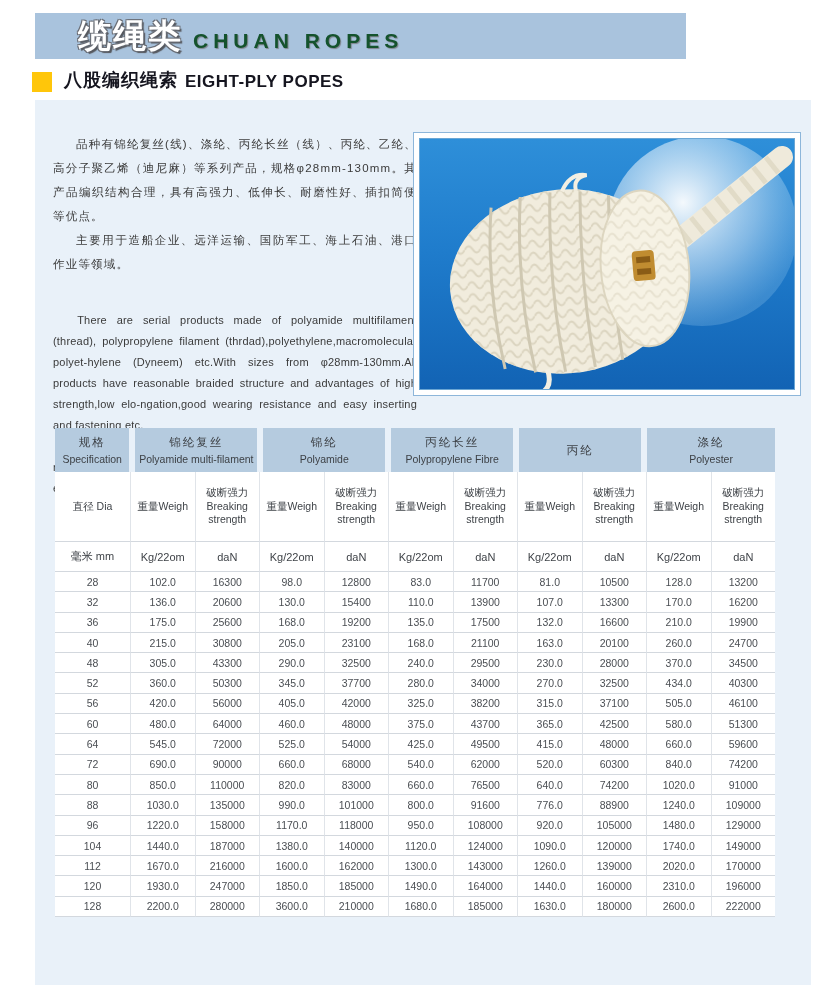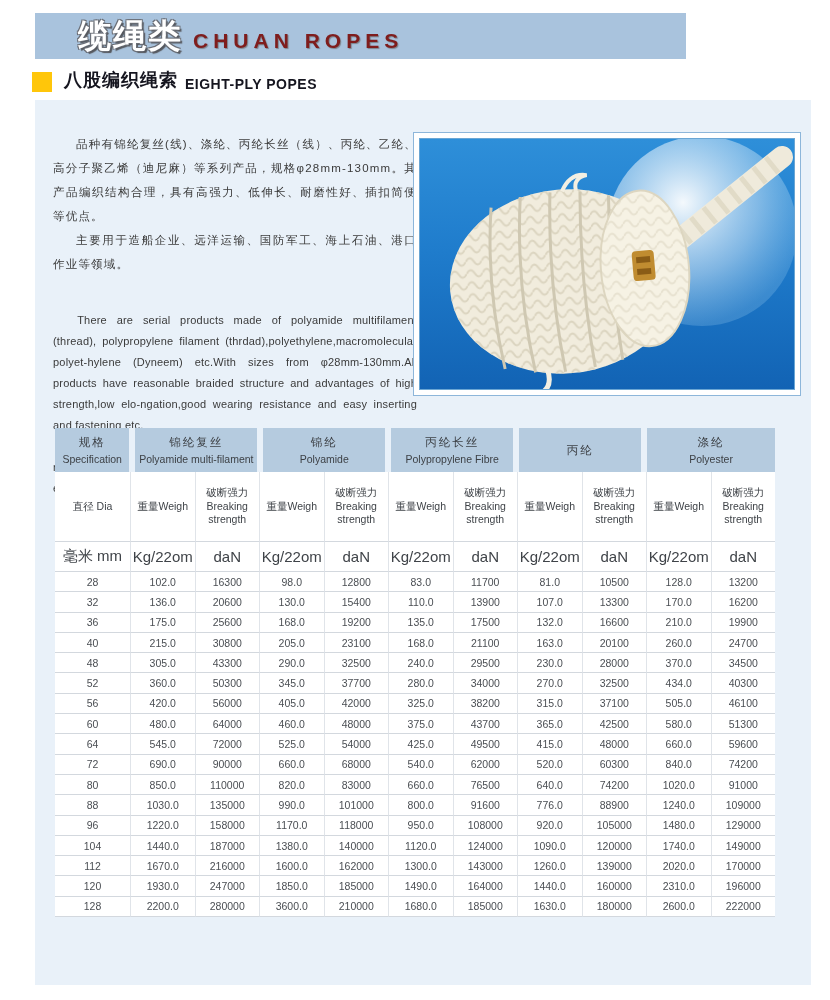--- a/index.html
+++ b/index.html
@@ -6,28 +6,28 @@
   html,body { background:#ffffff; }
   body { width:830px; height:1000px; font-family:"Liberation Sans","DejaVu Sans",sans-serif; position:relative; overflow:hidden; }
 
   .page { position:absolute; left:0; top:0; width:830px; height:1000px; background:#ffffff; }
 
   
   .top-band { position:absolute; left:35px; top:13px; width:651px; height:46px; background:#a9c3dd;
               display:flex; align-items:center; padding-left:43px; }
   .title-zh { font-size:33px; font-weight:bold; color:#ffffff; letter-spacing:2px;
               text-shadow:-1px -1px 0 #6b6f77, 1px -1px 0 #6b6f77, -1px 1px 0 #6b6f77, 2px 2px 1px #55585e; }
-  .title-en { font-size:21px; font-weight:bold; color:#7f1d1d; letter-spacing:5px; margin-left:10px; margin-top:10px;
+  .title-en { font-size:21px; font-weight:bold; color:#14532d; letter-spacing:5px; margin-left:10px; margin-top:10px;
               text-shadow:1px 1px 1px #7d838c; }
 
   
   .subtitle { position:absolute; left:32px; top:68px; height:24px; display:flex; align-items:flex-end; }
   .bullet { width:20px; height:20px; background:#ffc60a; }
   .subtitle-zh { font-size:18px; font-weight:bold; color:#15151f; margin-left:12px; letter-spacing:1px; }
-  .subtitle-en { font-size:14px; font-weight:bold; color:#15151f; margin-left:7px; letter-spacing:0.5px; }
+  .subtitle-en { font-size:17px; font-weight:bold; color:#15151f; margin-left:7px; letter-spacing:0.5px; }
 
   
   .panel { position:absolute; left:35px; top:100px; width:776px; height:885px; background:#e9f1f9; }
 
   
   .intro { position:absolute; left:18px; top:32px; width:364px; color:#3a3a3a; }
   .intro p.zh { font-size:11.5px; line-height:24px; letter-spacing:1.2px; text-indent:2em; text-align:justify; }
   .intro p.en { font-size:11px; line-height:21px; letter-spacing:0.2px; text-indent:2.2em; text-align:justify; margin-top:0; }
   .intro .gap { height:34px; }
 
@@ -50,21 +50,21 @@
   .w-group { width:129px; }
   .w-half { width:64.5px; }
 
   .sub-row { height:70px; }
   .unit-row { height:30px; }
   .data-row { height:20.3px; }
   .tc { background:#ffffff; color:#3f4348; display:flex; flex-direction:column; align-items:center;
         justify-content:center; text-align:center; border-left:1px solid #e0e4e9; border-bottom:1px solid #d3d8de; }
   .trow .tc:first-child { border-left:none; }
   .sub-row .tc { font-size:10.5px; line-height:13.5px; }
-  .unit-row .tc { font-size:15px; }
+  .unit-row .tc { font-size:11px; }
   .data-row .tc { font-size:10.5px; color:#4a4e53; }
   .w-spec2 { width:75px; }
 </style>
 </head>
 <body>
 
 <div class="page">
 
   <div class="top-band">
     <span class="title-zh">缆绳类</span>

